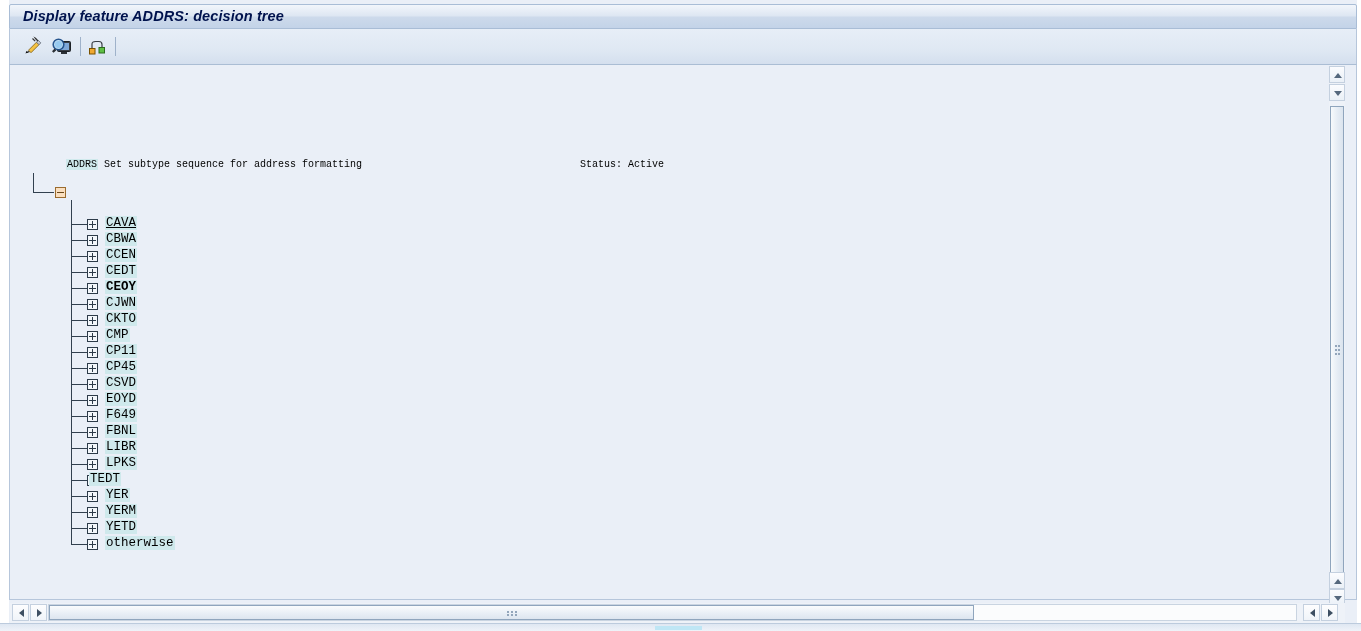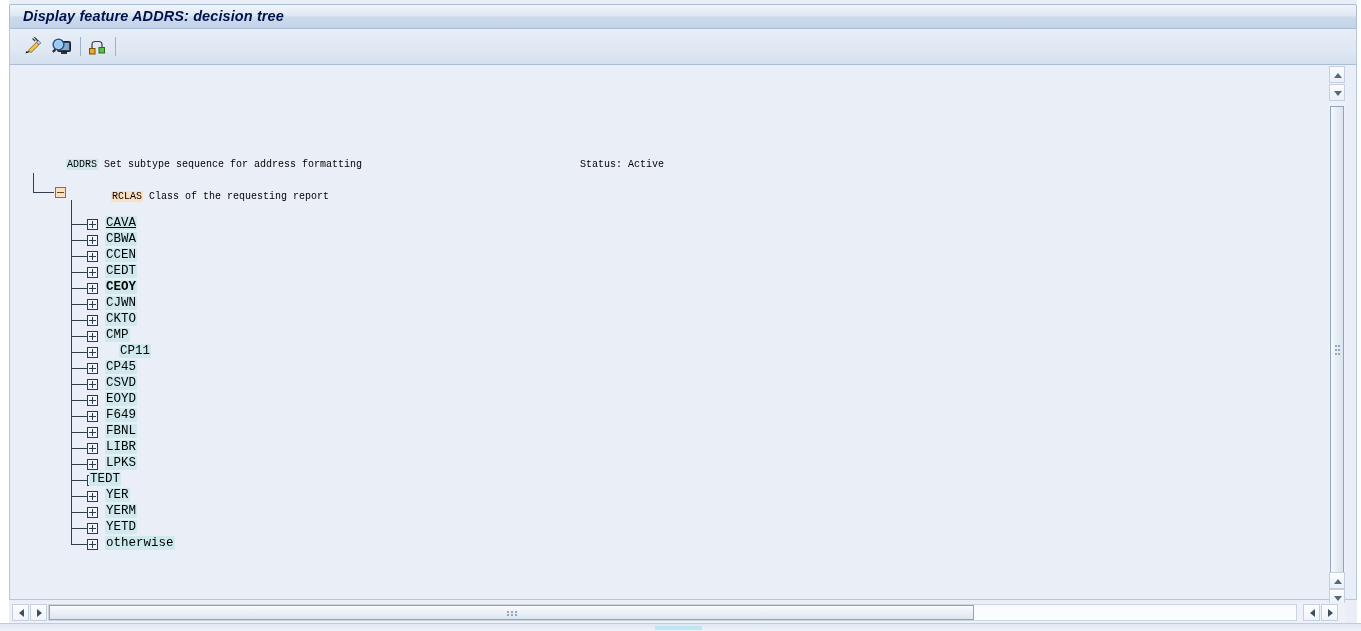--- a/index.html
+++ b/index.html
@@ -406,23 +406,20 @@
       <div class="root-row tree-font">
         <span class="hl-cyan">ADDRS</span><span>&nbsp;</span><span>Set subtype sequence for address formatting</span>
       </div>
 
       <div class="status-text tree-font">Status: Active</div>
 
       <div class="vline" style="left:22px; top:106px; height:20px;"></div>
       <div class="hline" style="left:22px; top:125px; width:21px;"></div>
 
       <div class="nodebox folder" style="left:44px; top:120px;"></div>
-      <div class="tree-font" style="position:absolute; left:62px; top:124px;">
-        <span class="hl-orange">RCLAS</span><span>&nbsp;</span><span>Class of the requesting report</span>
-      </div>
 
       <div id="children-layer">
           <div class="vline" style="left: 60px; top: 133px; height: 344px;"></div>
           <div class="hline" style="left: 60px; top: 157px; width: 16px;"></div>
           <div class="nodebox plus" style="left: 76px; top: 152px;"></div>
           <div class="child-label" style="left: 94px; top: 149px; text-decoration: underline;"><span class="hl-cyan">CAVA</span></div>
           <div class="hline" style="left: 60px; top: 173px; width: 16px;"></div>
           <div class="nodebox plus" style="left: 76px; top: 168px;"></div>
           <div class="child-label" style="left: 94px; top: 165px;"><span class="hl-cyan">CBWA</span></div>
           <div class="hline" style="left: 60px; top: 189px; width: 16px;"></div>
@@ -438,21 +435,21 @@
           <div class="nodebox plus" style="left: 76px; top: 232px;"></div>
           <div class="child-label" style="left: 94px; top: 229px;"><span class="hl-cyan">CJWN</span></div>
           <div class="hline" style="left: 60px; top: 253px; width: 16px;"></div>
           <div class="nodebox plus" style="left: 76px; top: 248px;"></div>
           <div class="child-label" style="left: 94px; top: 245px;"><span class="hl-cyan">CKTO</span></div>
           <div class="hline" style="left: 60px; top: 269px; width: 16px;"></div>
           <div class="nodebox plus" style="left: 76px; top: 264px;"></div>
           <div class="child-label" style="left: 94px; top: 261px;"><span class="hl-cyan">CMP</span></div>
           <div class="hline" style="left: 60px; top: 285px; width: 16px;"></div>
           <div class="nodebox plus" style="left: 76px; top: 280px;"></div>
-          <div class="child-label" style="left: 108px; top: 277px; text-align: right;"><span class="hl-cyan">CP11</span></div>
+          <div class="child-label" style="left: 94px; top: 277px; text-align: right;"><span class="hl-cyan">CP11</span></div>
           <div class="hline" style="left: 60px; top: 301px; width: 16px;"></div>
           <div class="nodebox plus" style="left: 76px; top: 296px;"></div>
           <div class="child-label" style="left: 94px; top: 293px;"><span class="hl-cyan">CP45</span></div>
           <div class="hline" style="left: 60px; top: 317px; width: 16px;"></div>
           <div class="nodebox plus" style="left: 76px; top: 312px;"></div>
           <div class="child-label" style="left: 94px; top: 309px;"><span class="hl-cyan">CSVD</span></div>
           <div class="hline" style="left: 60px; top: 333px; width: 16px;"></div>
           <div class="nodebox plus" style="left: 76px; top: 328px;"></div>
           <div class="child-label" style="left: 94px; top: 325px;"><span class="hl-cyan">EOYD</span></div>
           <div class="hline" style="left: 60px; top: 349px; width: 16px;"></div>

